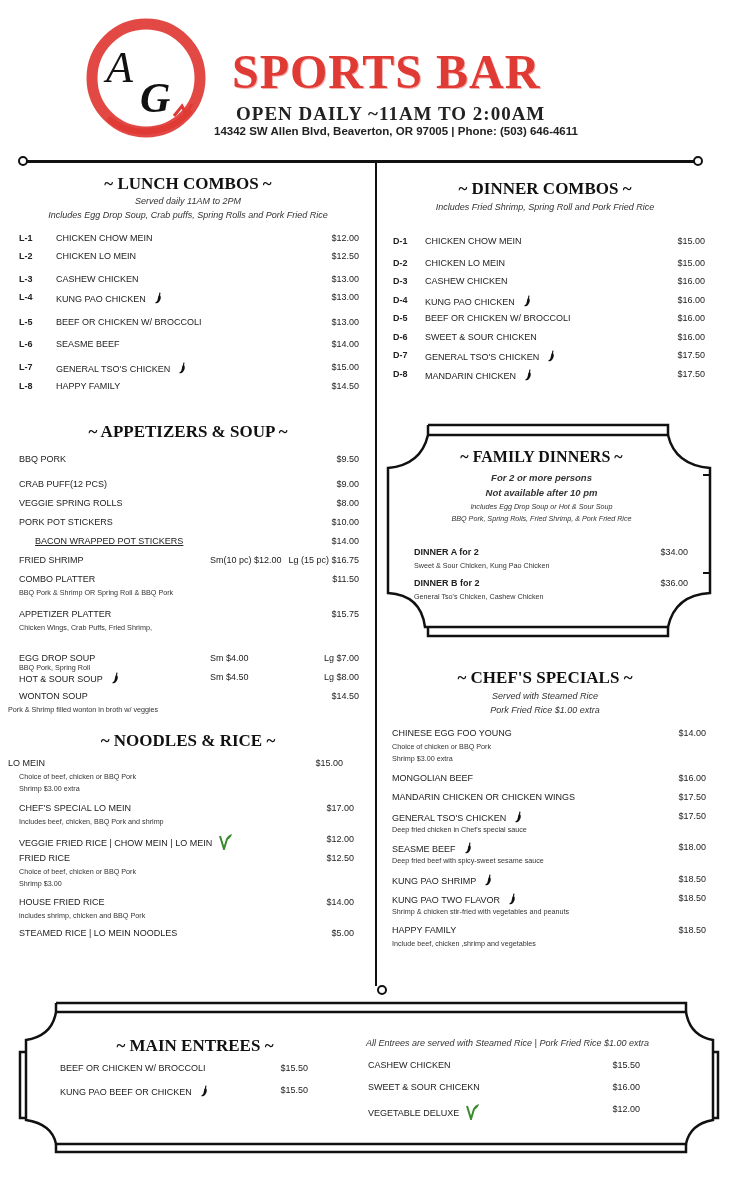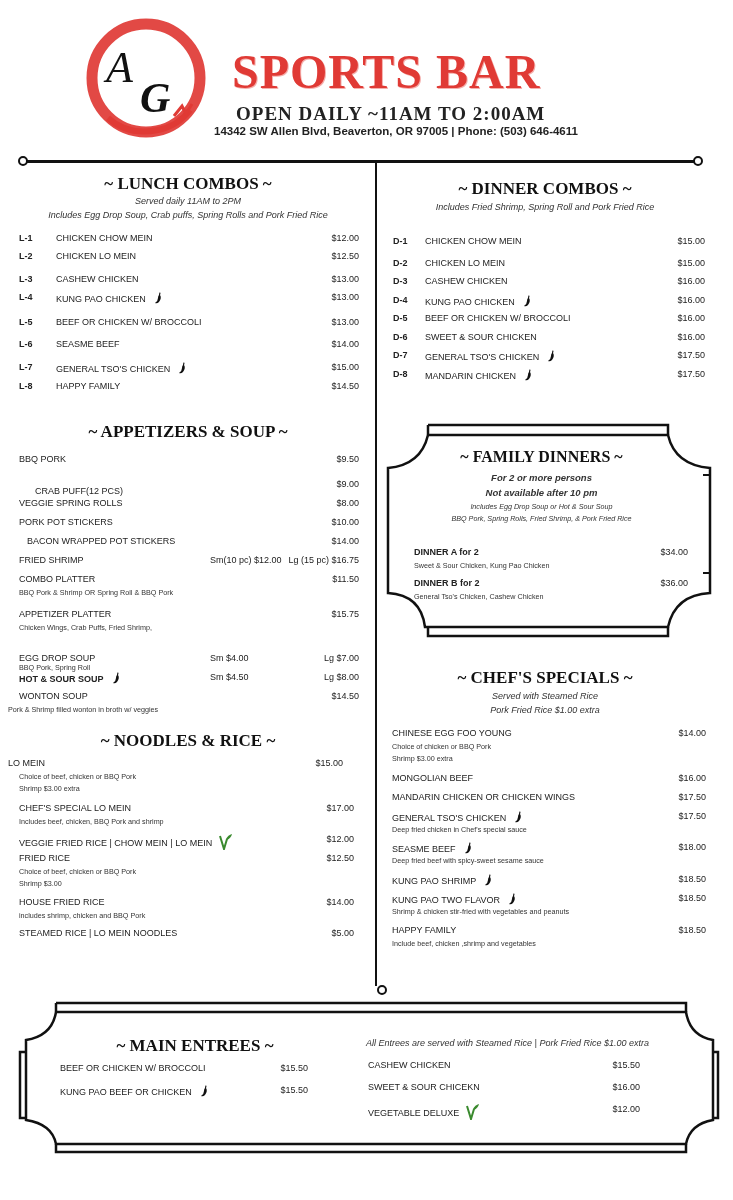--- a/index.html
+++ b/index.html
@@ -156,33 +156,33 @@
     </div>
   </div>
 
 <div class="abs sec-title" style="left:18px;width:340px;top:422px;">~ APPETIZERS &amp; SOUP ~</div>
 <div id="app-rows">
     <div class="row" style="left: 19px; top: 454px; width: 340px; height: 12px;">
       <span class="name" style="left:0px;"><span>BBQ PORK</span></span>
       <span class="price" style="right:0;text-align:right;">$9.50</span>
     </div>
     <div class="row" style="left: 19px; top: 479px; width: 340px; height: 12px;">
-      <span class="name" style="left:16px;margin-top:7px;"><span>CRAB PUFF(12 PCS)</span></span>
+      <span class="name" style="left:0px;"><span>CRAB PUFF(12 PCS)</span></span>
       <span class="price" style="right:0;text-align:right;">$9.00</span>
     </div>
     <div class="row" style="left: 19px; top: 498px; width: 340px; height: 12px;">
       <span class="name" style="left:0px;"><span>VEGGIE SPRING ROLLS</span></span>
       <span class="price" style="right:0;text-align:right;">$8.00</span>
     </div>
     <div class="row" style="left: 19px; top: 517px; width: 340px; height: 12px;">
       <span class="name" style="left:0px;"><span>PORK POT STICKERS</span></span>
       <span class="price" style="right:0;text-align:right;">$10.00</span>
     </div>
     <div class="row" style="left: 19px; top: 536px; width: 340px; height: 12px;">
-      <span class="name" style="left:8px;"><span>BACON WRAPPED POT STICKERS</span></span>
+      <span class="name" style="left:16px;text-decoration:underline;"><span>BACON WRAPPED POT STICKERS</span></span>
       <span class="price" style="right:0;text-align:right;">$14.00</span>
     </div>
     <div class="row" style="left: 19px; top: 555px; width: 340px; height: 12px;">
       <span class="name" style="left:0px;"><span>FRIED SHRIMP</span></span>
       <span class="price" style="left:191px;">Sm(10 pc) $12.00</span>
       <span class="price" style="right:0;text-align:right;">Lg (15 pc) $16.75</span>
     </div>
     <div class="row" style="left: 19px; top: 574px; width: 340px; height: 12px;">
       <span class="name" style="left:0px;"><span>COMBO PLATTER</span></span>
       <span class="price" style="right:0;text-align:right;">$11.50</span>
@@ -193,21 +193,21 @@
       <span class="price" style="right:0;text-align:right;">$15.75</span>
     </div>
     <div class="desc" style="left: 19px; top: 623px;">Chicken Wings, Crab Puffs, Fried Shrimp,</div>
     <div class="desc" style="left: 19px; top: 663px;">BBQ Pork, Spring Roll</div>
     <div class="row" style="left: 19px; top: 653px; width: 340px; height: 12px;">
       <span class="name" style="left:0px;"><span>EGG DROP SOUP</span></span>
       <span class="price" style="left:191px;">Sm $4.00</span>
       <span class="price" style="right:0;text-align:right;">Lg $7.00</span>
     </div>
     <div class="row" style="left: 19px; top: 672px; width: 340px; height: 12px;">
-      <span class="name" style="left:0px;font-weight:bold;"><span>HOT &amp; SOUR SOUP</span><span class="pepper"><svg width="9" height="12" viewBox="0 0 9 12">
+      <span class="name" style="left:0px;"><span>HOT &amp; SOUR SOUP</span><span class="pepper"><svg width="9" height="12" viewBox="0 0 9 12">
             <path d="M6 0 Q7 2 6 3 Q8 6 5 10 Q3 12 1 11 Q4 9 4 6 Q4 4 5 3 Q5 1 6 0Z" fill="#111"></path>
           </svg></span></span>
       <span class="price" style="left:191px;">Sm $4.50</span>
       <span class="price" style="right:0;text-align:right;">Lg $8.00</span>
     </div>
     <div class="row" style="left: 19px; top: 691px; width: 340px; height: 12px;">
       <span class="name" style="left:0px;"><span>WONTON SOUP</span></span>
       <span class="price" style="right:0;text-align:right;">$14.50</span>
     </div>
     <div class="desc" style="left: 8px; top: 705px;">Pork &amp; Shrimp filled wonton in broth w/ veggies</div>

